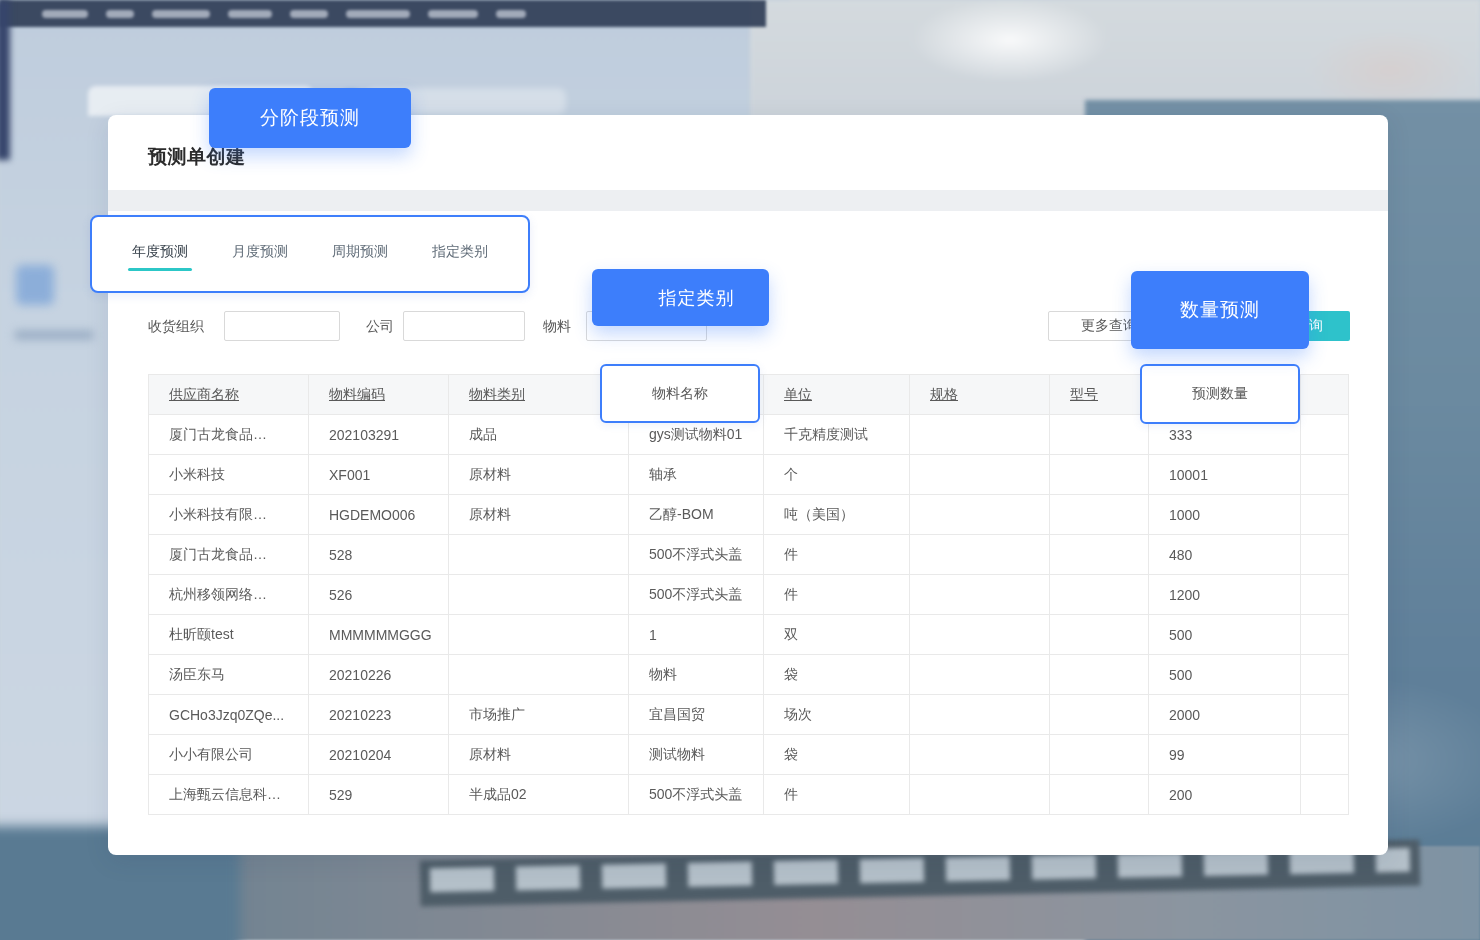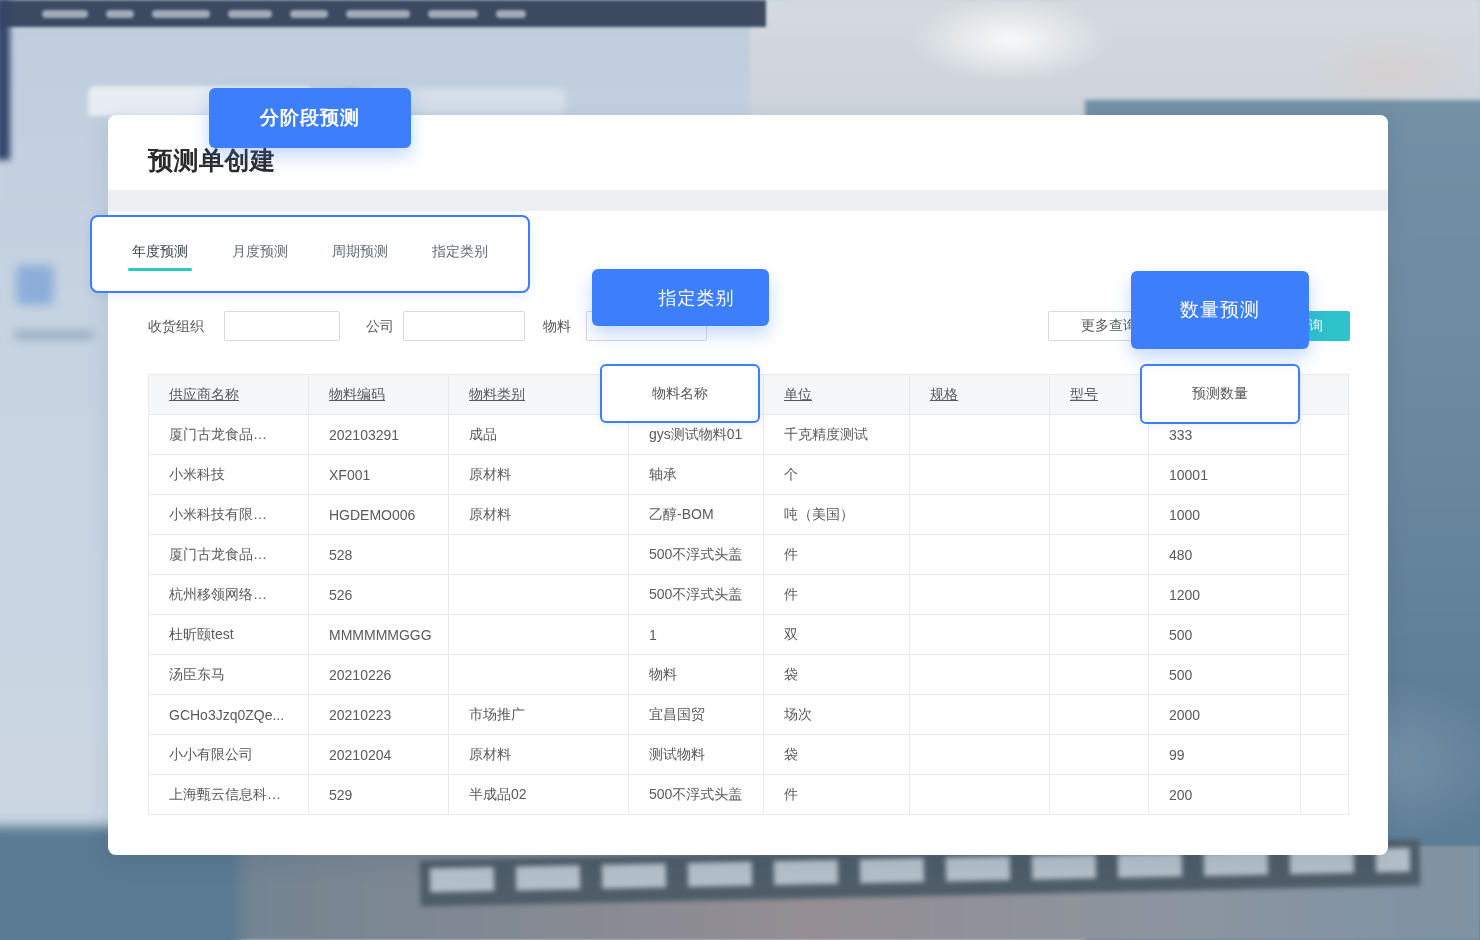--- a/index.html
+++ b/index.html
@@ -46,21 +46,21 @@
   .bg-keyboard { left:420px; top:850px; width:1000px; height:46px; background:#4e5d68;
     transform:rotate(-1.2deg); filter:blur(2.5px); overflow:hidden; }
   .bg-keys { position:absolute; left:10px; top:8px; width:980px; height:24px;
     background:repeating-linear-gradient(90deg,#b4c0c9 0 64px,#4e5d68 64px 86px); }
   .bg-blobbl { left:-50px; top:826px; width:290px; height:150px; background:#597a92;
     border-radius:34px; filter:blur(6px); }
 
   
   .card { left:108px; top:115px; width:1280px; height:740px; background:#ffffff;
     border-radius:8px; box-shadow:0 6px 24px rgba(30,50,90,.10); z-index:1; }
-  .page-title { left:148px; top:144px; font-size:25px; font-weight:600; color:#2b2b2b;
+  .page-title { left:148px; top:144px; font-size:19px; font-weight:600; color:#2b2b2b;
     letter-spacing:.5px; z-index:2; }
   .grey-band { left:108px; top:190px; width:1280px; height:21px;
     background:linear-gradient(180deg,#ecoef2,#eef0f3); background-color:#edeff2; z-index:2; }
 
   
   .tab-box { left:90px; top:207px; width:440px; height:78px; background:#fff;
     border:2px solid #3D7EFB; border-radius:8px; z-index:4;
     box-shadow:0 3px 10px rgba(70,110,200,.12);
     display:flex; align-items:center; padding-left:36px; gap:36px;margin-top:8px; }
   .tab { position:relative; font-size:14px; color:#5f6b77; cursor:default;
@@ -83,21 +83,21 @@
   table { border-collapse:collapse; table-layout:fixed; width:1200px; background:#fff; }
   th, td { border:1px solid #e9e9e9; height:40px; padding:0 8px 0 20px; font-size:14px;
     font-weight:400; text-align:left; white-space:nowrap; overflow:hidden; }
   th { background:#f6f7f8; color:#595959;text-decoration:underline; }
   td { color:#5a5a5a; }
 
   
   .callout { background:#3D7EFB; color:#fff; border-radius:6px; z-index:5;
     display:flex; align-items:center; justify-content:center; font-size:19px;
     letter-spacing:1px; box-shadow:0 8px 18px rgba(61,126,251,.30); }
-  .co-phase { left:209px; top:88px; width:202px; height:60px;font-weight:bold; }
+  .co-phase { left:209px; top:88px; width:202px; height:60px; }
   .co-category { left:592px; top:269px; width:177px; height:57px; font-size:18px;padding-left:32px; }
   .co-quantity { left:1131px; top:271px; width:178px; height:78px; }
 
   
   .hl-box { background:#fff; border:2px solid #3D7EFB; border-radius:6px; z-index:4;
     display:flex; align-items:center; justify-content:center; font-size:14px; color:#595959;
     box-shadow:0 2px 8px rgba(70,110,200,.10); }
   .hl-material { left:600px; top:364px; width:160px; height:59px; }
   .hl-qty { left:1140px; top:364px; width:160px; height:60px; }
 </style>

